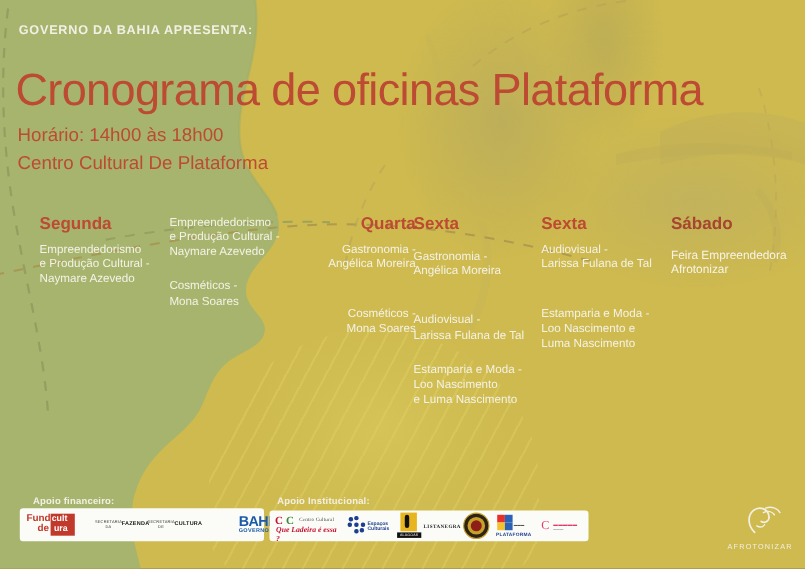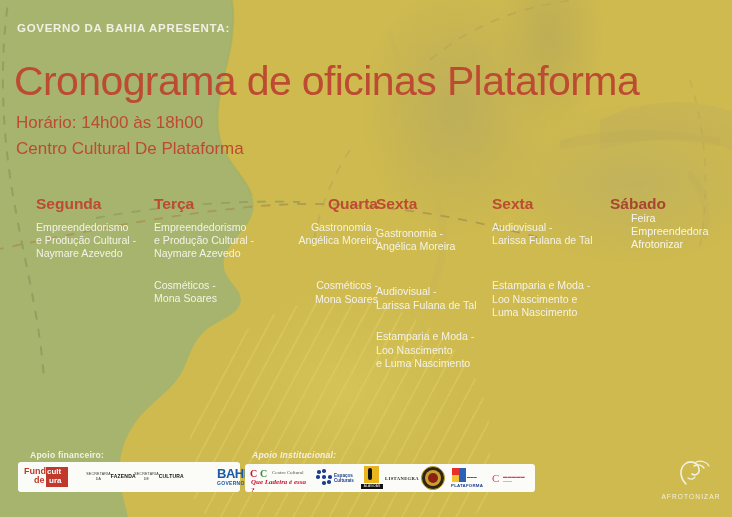--- a/index.html
+++ b/index.html
@@ -64,28 +64,28 @@
   .col{position:absolute;top:0;}
   .day{
     font-size:15.5px;font-weight:bold;color:#BD4A32;margin:0 0 9px 0;
     line-height:1;
   }
   .col.sabado .day{color:#A64630;}
   .slot{
     font-size:10.6px;line-height:13.4px;color:#F4F2E6;margin-bottom:14px;
     white-space:pre-line;
   }
-  .col.sabado .slot{color:#F7F4E7;font-size:10.8px;margin-left:21px;}
+  .col.sabado .slot{color:#F7F4E7;font-size:10.8px;}
 
   
   .foot-label{
     position:absolute;font-size:8.6px;font-weight:bold;color:#F2F0E4;letter-spacing:.2px;
   }
   .foot-label.fin{left:30px;top:450px;}
-  .foot-label.inst{left:252px;top:450px;font-style:italic;}
+  .foot-label.inst{left:252px;top:450px;}
 
   .logobar{
     position:absolute;background:#FBFBF8;border-radius:3px;
     display:flex;align-items:center;
   }
   .logobar.fin{left:18px;top:462px;width:222px;height:30px;padding:0 6px;gap:6px;}
   .logobar.inst{left:245px;top:464px;width:290px;height:28px;padding:0 4px;gap:5px;}
 
   .lg{display:flex;align-items:center;justify-content:center;flex:0 0 auto;}
 
@@ -209,21 +209,20 @@
   <div class="cols">
 
     <div class="col" style="left:36px;width:110px;">
       <div class="day">Segunda</div>
       <div class="slot">Empreendedorismo
 e Produção Cultural -
 Naymare Azevedo</div>
     </div>
 
     <div class="col" style="left:154px;width:112px;">
-      <div class="day">Terça</div>
       <div class="slot">Empreendedorismo
 e Produção Cultural -
 Naymare Azevedo</div>
       <div class="slot" style="margin-top:18px;">Cosméticos -
 Mona Soares</div>
     </div>
 
     <div class="col" style="left:274px;width:104px;text-align:right;">
       <div class="day">Quarta</div>
       <div class="slot">Gastronomia -
@@ -246,21 +245,21 @@
     <div class="col" style="left:492px;width:116px;">
       <div class="day">Sexta</div>
       <div class="slot">Audiovisual -
 Larissa Fulana de Tal</div>
       <div class="slot" style="margin-top:32px;">Estamparia e Moda -
 Loo Nascimento e
 Luma Nascimento</div>
     </div>
 
     <div class="col sabado" style="left:610px;width:112px;">
-      <div class="day" style="margin-bottom:0;">Sábado</div>
+      <div class="day" style="margin-bottom:14px;">Sábado</div>
       <div class="slot">Feira Empreendedora
 Afrotonizar</div>
     </div>
   </div>
 
   <div class="foot-label fin">Apoio financeiro:</div>
   <div class="foot-label inst">Apoio Institucional:</div>
 
   <div class="logobar fin">
     <div class="lg fundocult">

